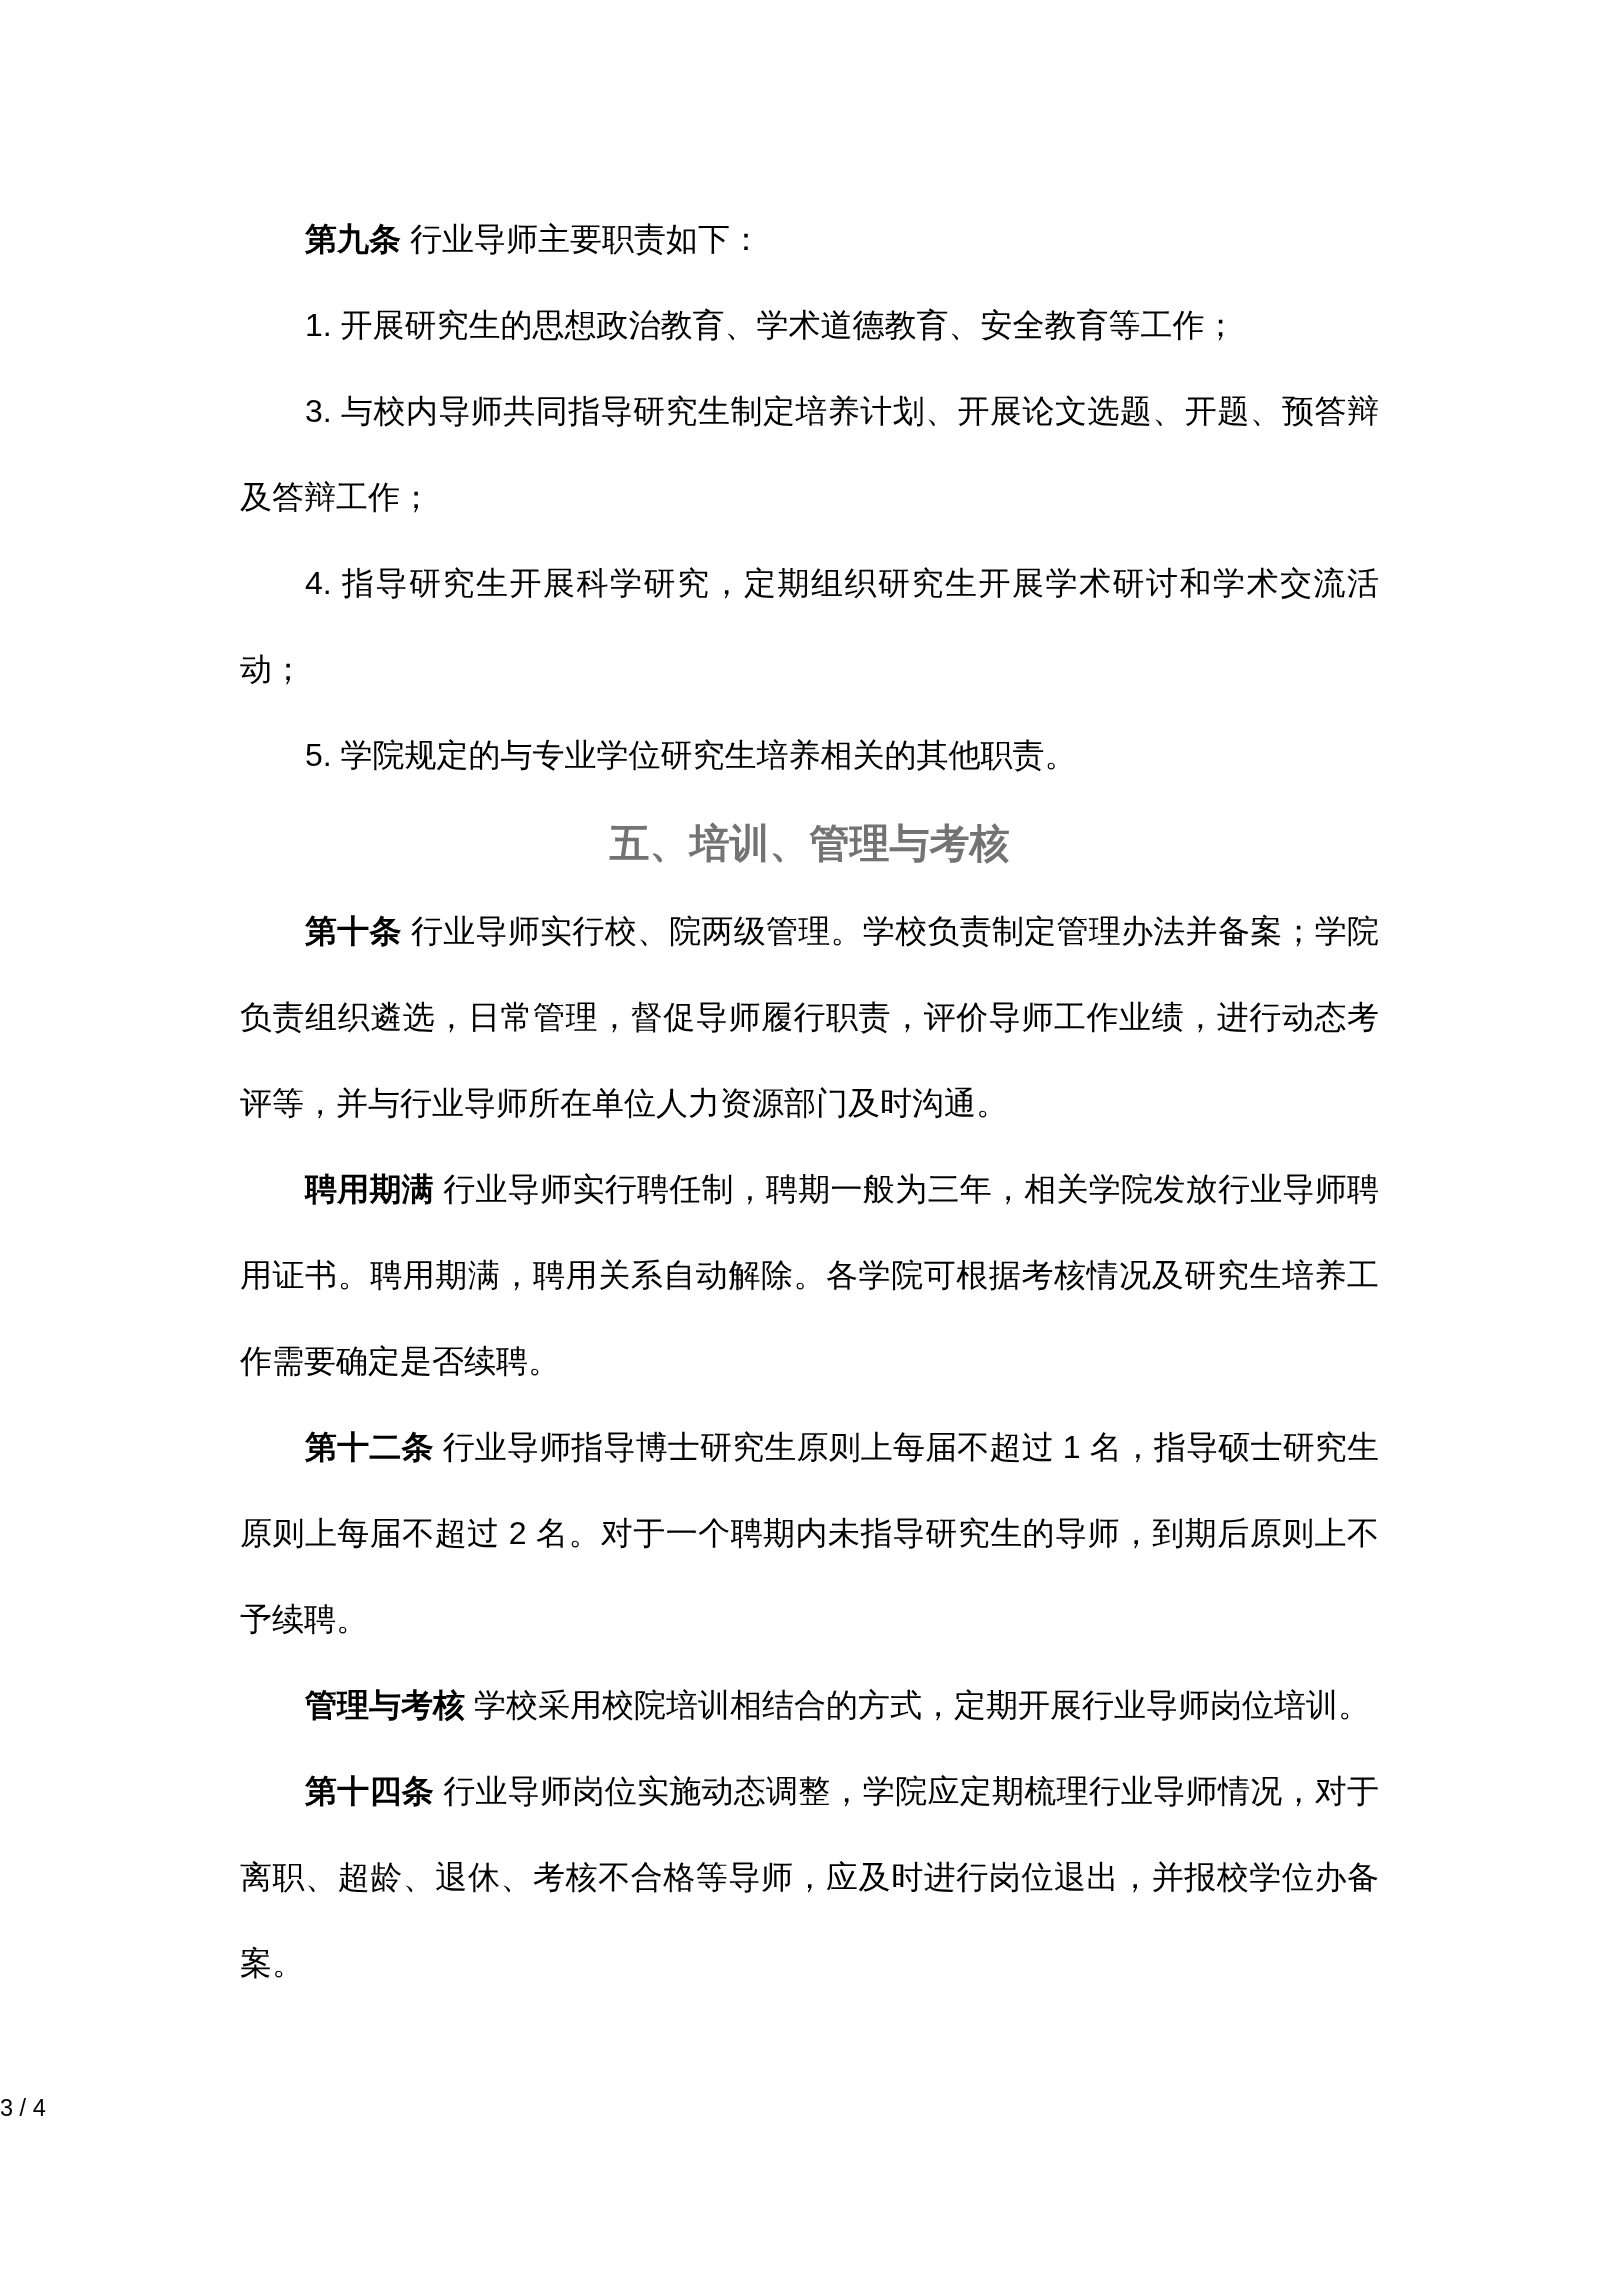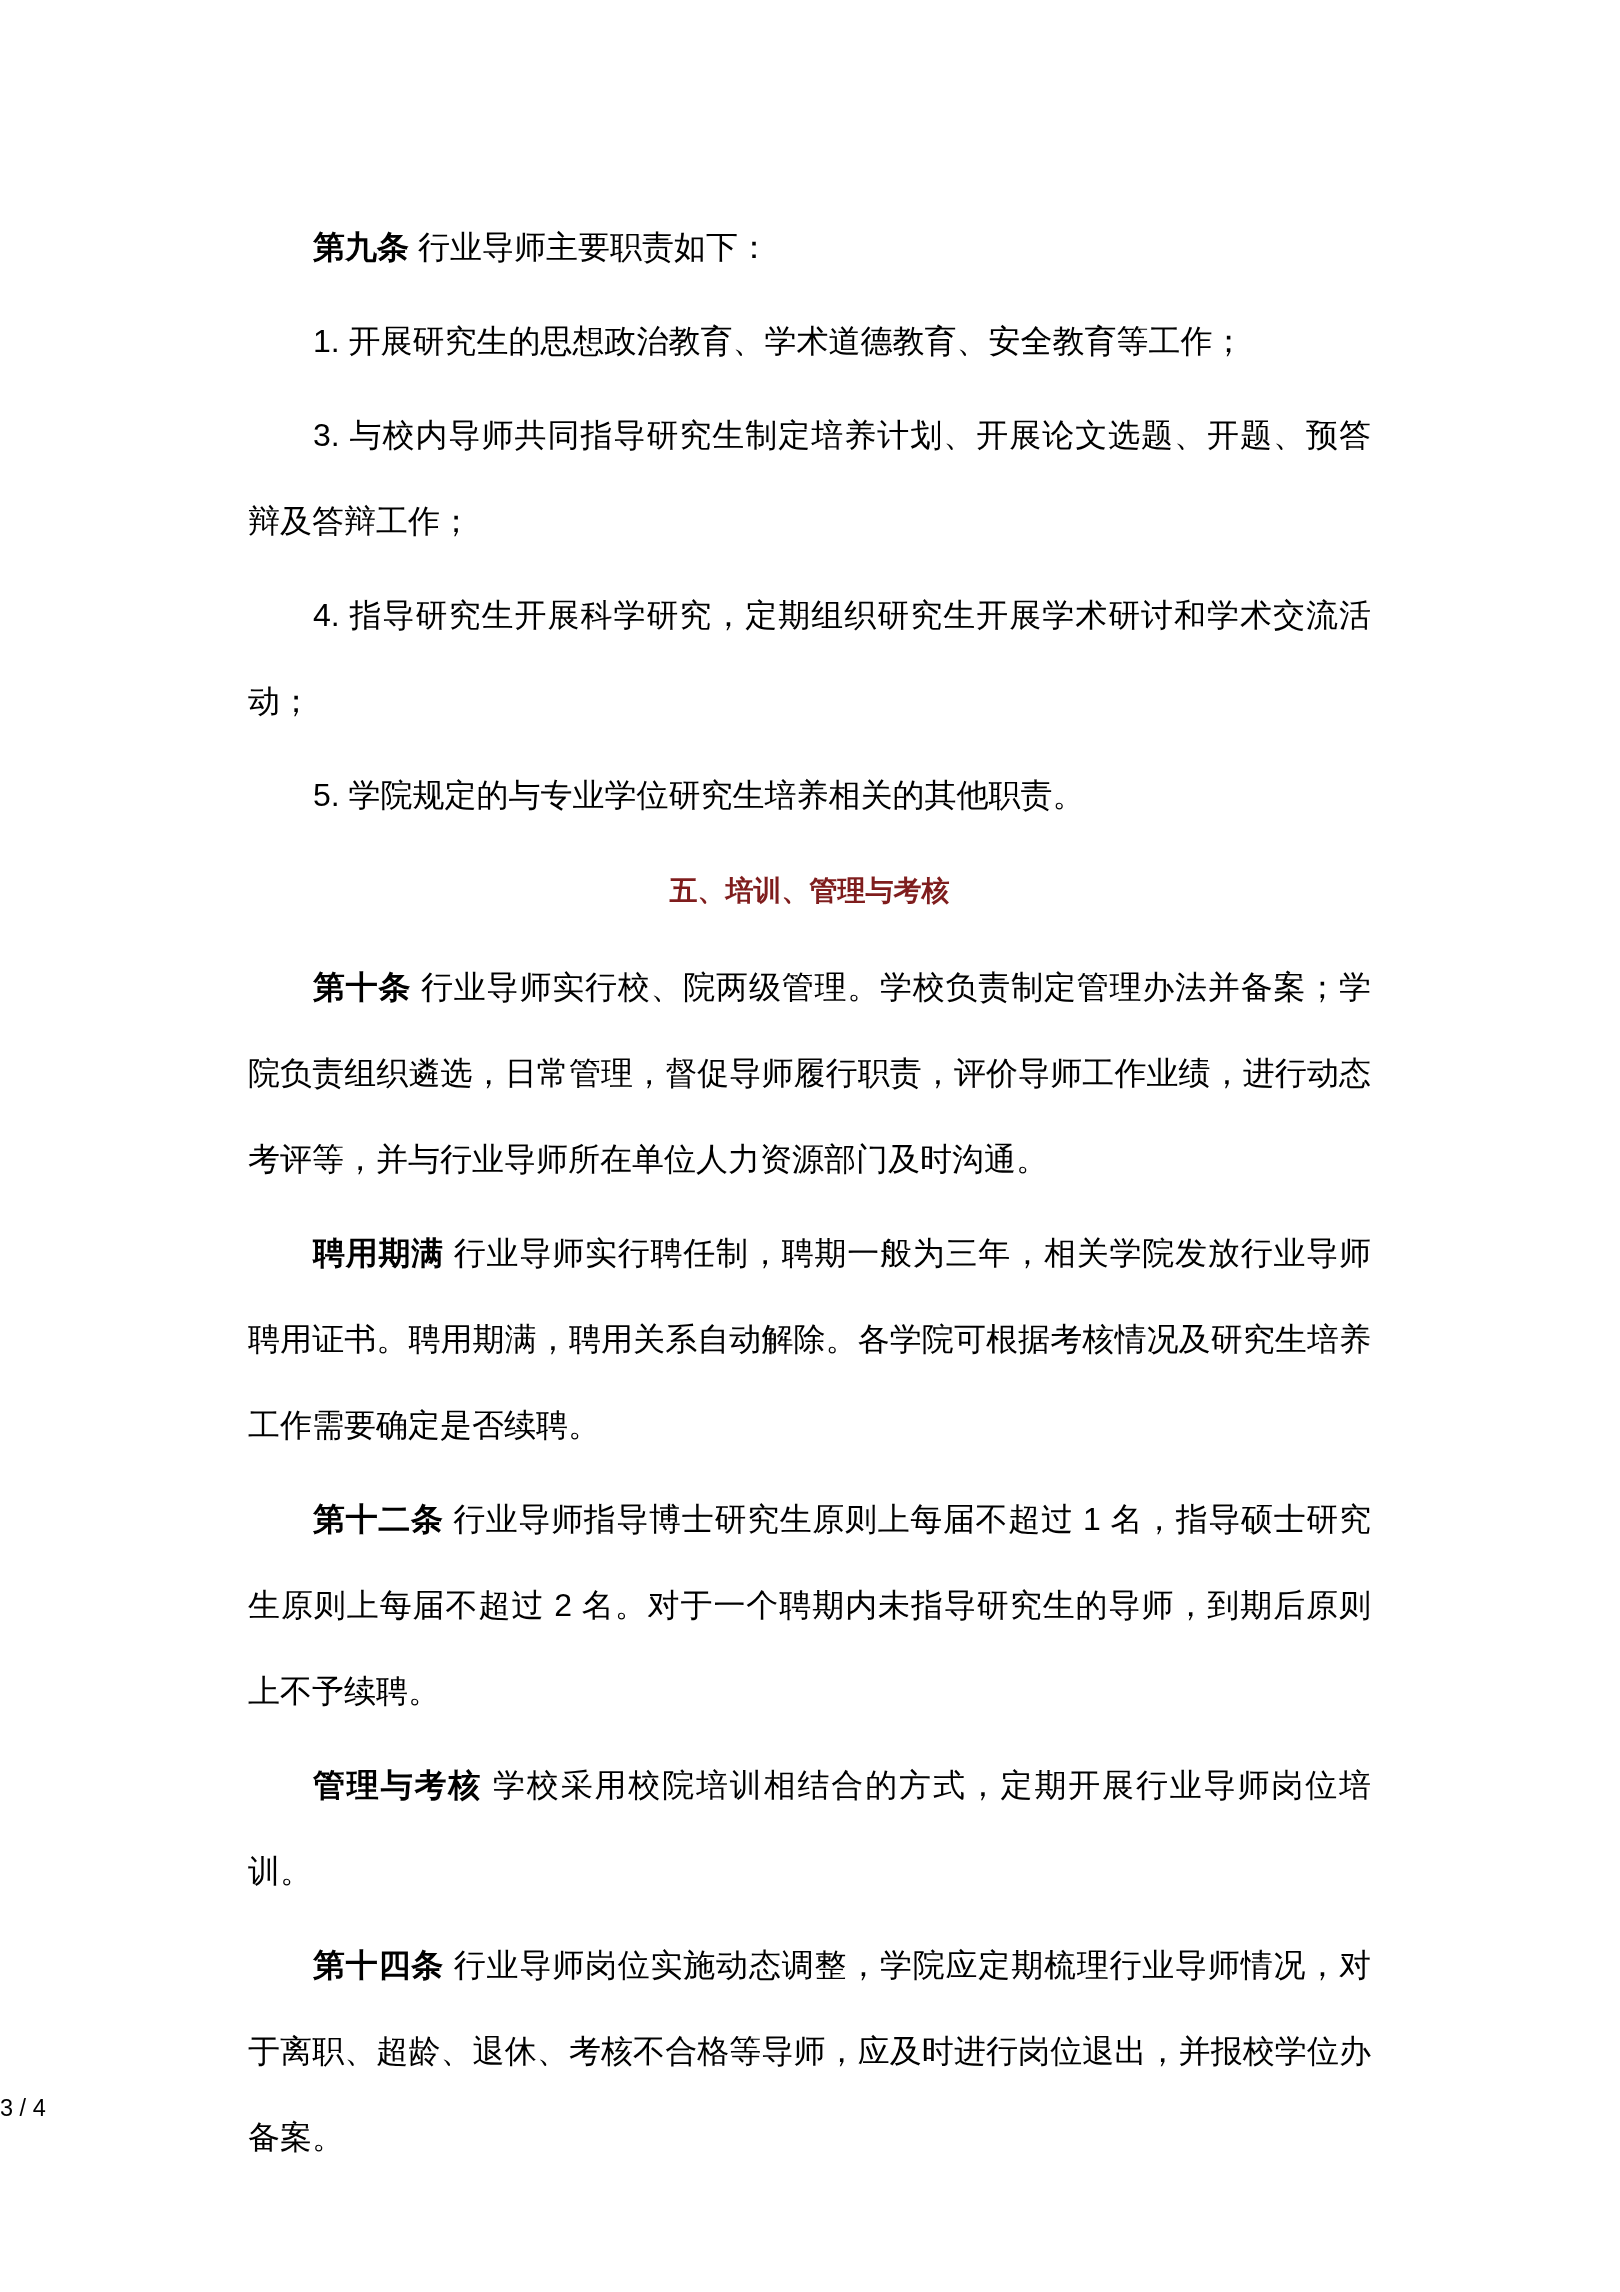--- a/index.html
+++ b/index.html
@@ -16,40 +16,40 @@
     font-family: "Liberation Sans", sans-serif;
     overflow: hidden;
   }
   .content {
     position: absolute;
     left: 240px;
     top: 196px;
     width: 1139px;
   }
   .para {
-    margin: 8px;
+    margin: 0;
     font-size: 32px;
     line-height: 86px;
     text-align: justify;
     text-justify: inter-ideograph;
     text-indent: 65px;
     letter-spacing: 0;
     color: #000000;
   }
   .para .lbl {
     font-weight: 700;
   }
   .section-heading {
     margin: 0;
-    font-size: 28px;
+    font-size: 40px;
     font-weight: 700;
     line-height: 90px;
     text-align: center;
     text-indent: 0;
-    color: #7f1d1d;
+    color: #737373;
   }
   .page-footer {
     position: absolute;
     left: 0;
     top: 2094px;
     width: 100%;
     font-size: 23.5px;
     line-height: 29px;
     text-align: left;
     color: #000000;

